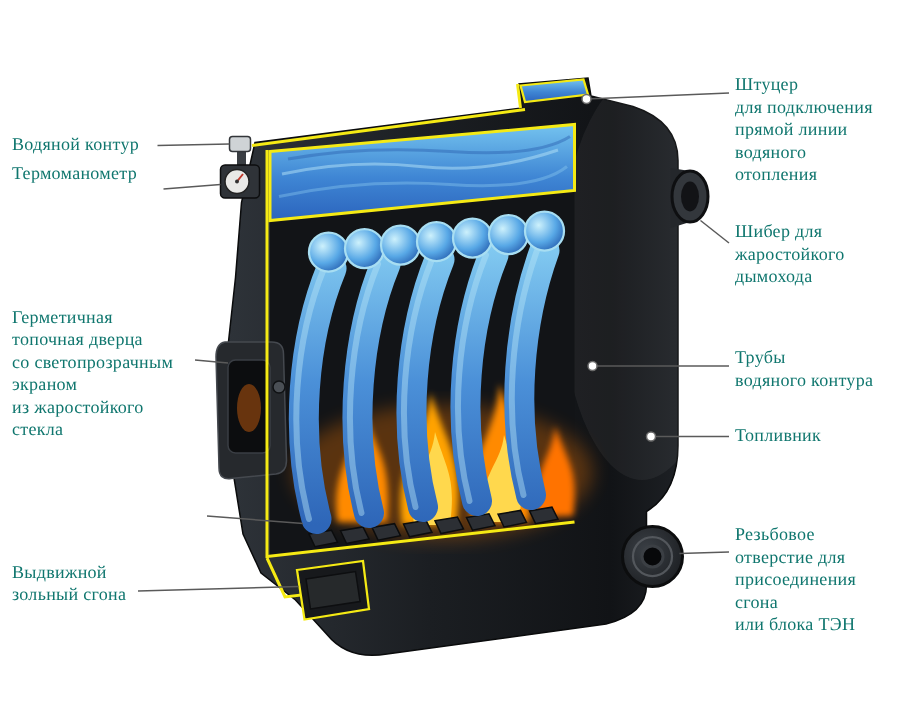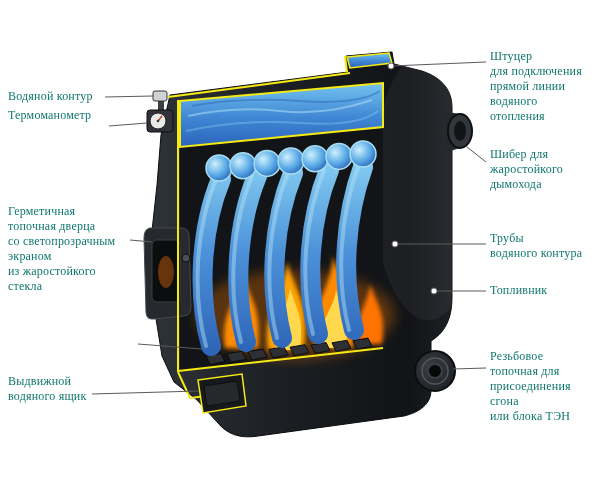--- a/index.html
+++ b/index.html
@@ -186,32 +186,32 @@
 
   <div class="label" style="left:8px;top:89px">Водяной контур</div>
   <div class="label" style="left:8px;top:108px">Термоманометр</div>
   <div class="label" style="left:8px;top:204px">Герметичная
 топочная дверца
 со светопрозрачным
 экраном
 из жаростойкого
 стекла</div>
   <div class="label" style="left:8px;top:374px">Выдвижной
-водяного ящик</div>
+зольный сгона</div>
 
   <div class="label right" style="top:49px">Штуцер
 для подключения
 прямой линии
 водяного
 отопления</div>
   <div class="label right" style="top:147px">Шибер для
 жаростойкого
 дымохода</div>
   <div class="label right" style="top:231px">Трубы
 водяного контура</div>
   <div class="label right" style="top:283px">Топливник</div>
   <div class="label right" style="top:349px">Резьбовое
-топочная для
+отверстие для
 присоединения
 сгона
 или блока ТЭН</div>
 
 </div>
 
 </body></html>

